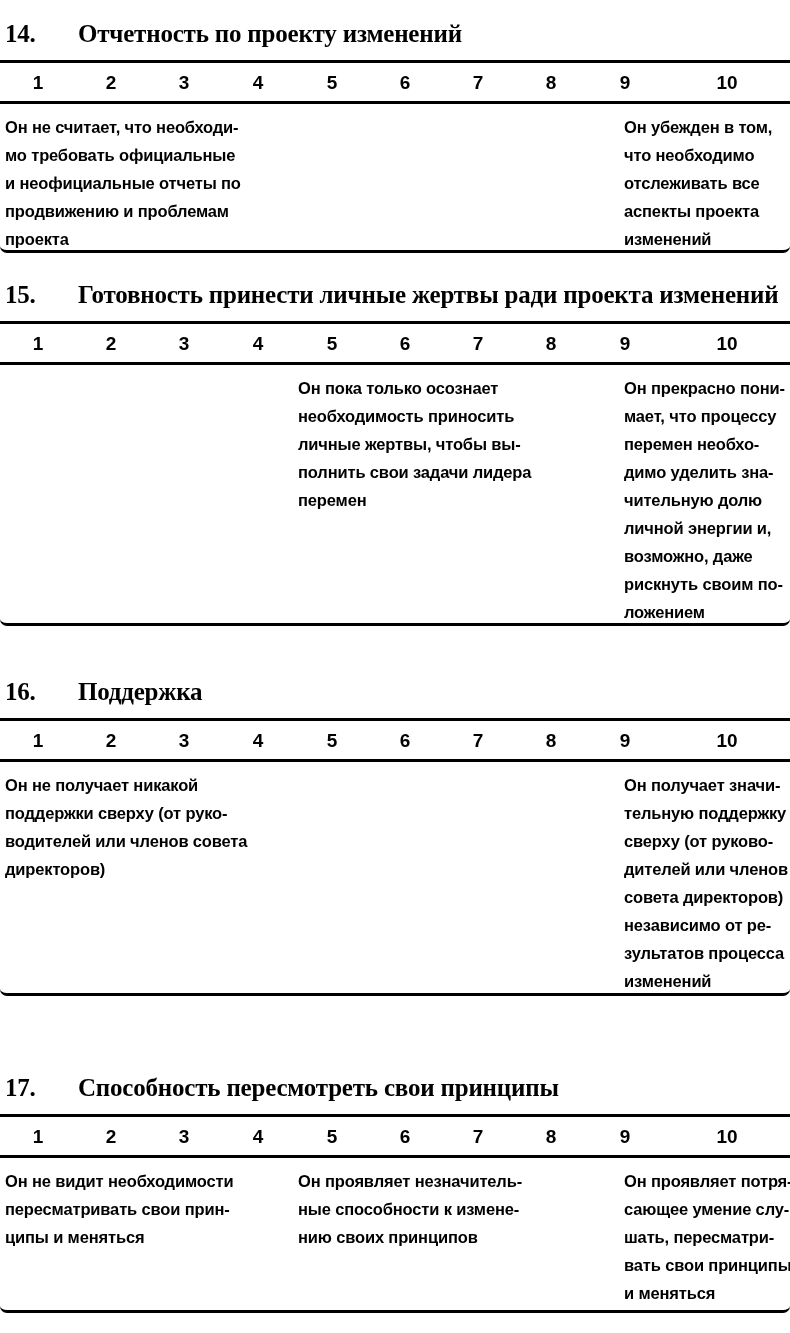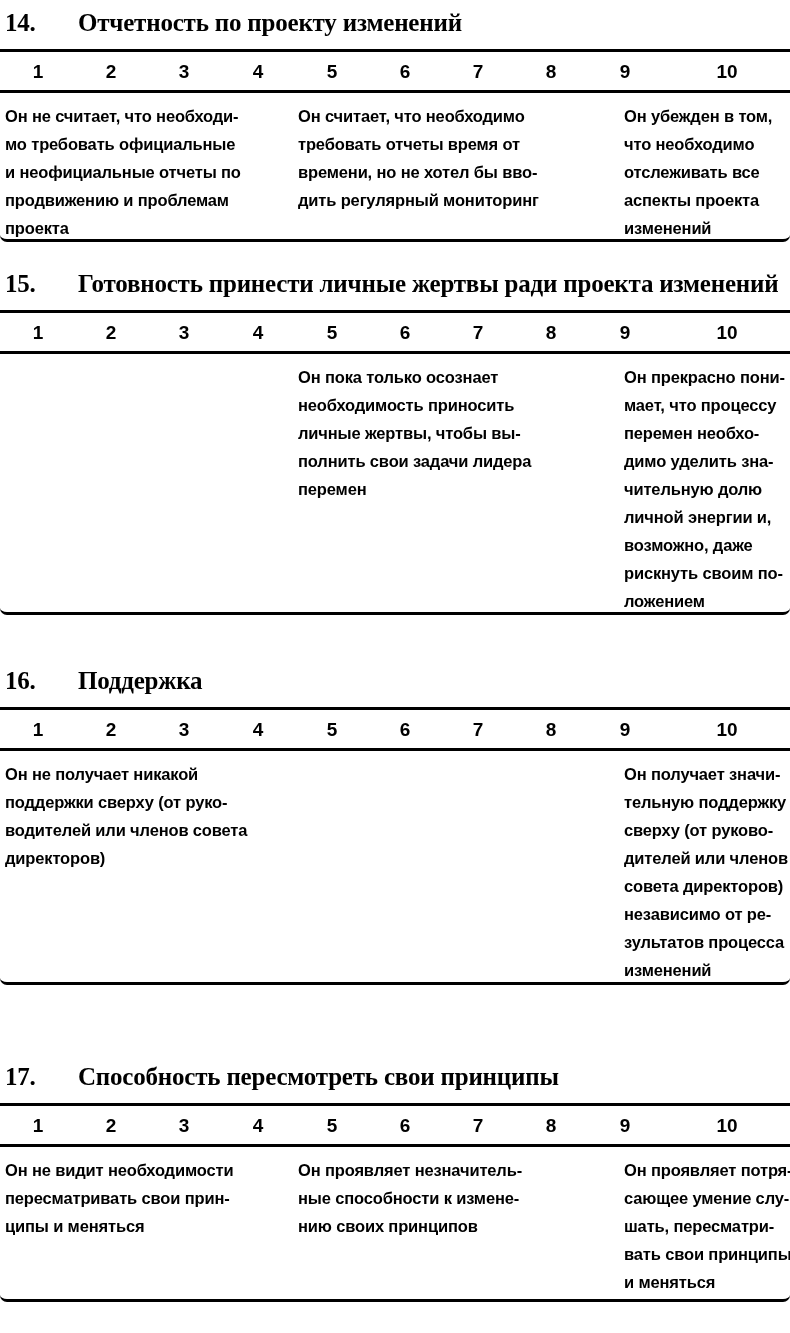--- a/index.html
+++ b/index.html
@@ -109,21 +109,21 @@
   }
   .col-1 { left: 5px;   width: 285px; }
   .col-2 { left: 298px; width: 285px; }
   .col-3 { left: 624px; width: 197px; }
 </style>
 </head>
 <body>
 
 <div class="page">
 
-  <div class="section" style="padding-top:5px;">
+  <div class="section" style="padding-top:16px;">
     <div class="sec-heading">
       <span class="sec-num">14.</span>
       <span class="sec-title">Отчетность по проекту изменений</span>
     </div>
     <div class="scale">
       <div class="scale-inner">
         <span class="scale-num" style="left:38px">1</span>
         <span class="scale-num" style="left:111px">2</span>
         <span class="scale-num" style="left:184px">3</span>
         <span class="scale-num" style="left:258px">4</span>
@@ -135,24 +135,20 @@
         <span class="scale-num" style="left:727px">10</span>
       </div>
     </div>
     <div class="answers" style="height:149px;">
       <div class="cols">
         <div class="col col-1">Он не считает, что необходи-
 мо требовать официальные
 и неофициальные отчеты по
 продвижению и проблемам
 проекта</div>
-        <div class="col col-2">Он считает, что необходимо
-требовать отчеты время от
-времени, но не хотел бы вво-
-дить регулярный мониторинг</div>
         <div class="col col-3">Он убежден в том,
 что необходимо
 отслеживать все
 аспекты проекта
 изменений</div>
       </div>
     </div>
   </div>
 
   <div class="section" style="padding-top:24px;">

